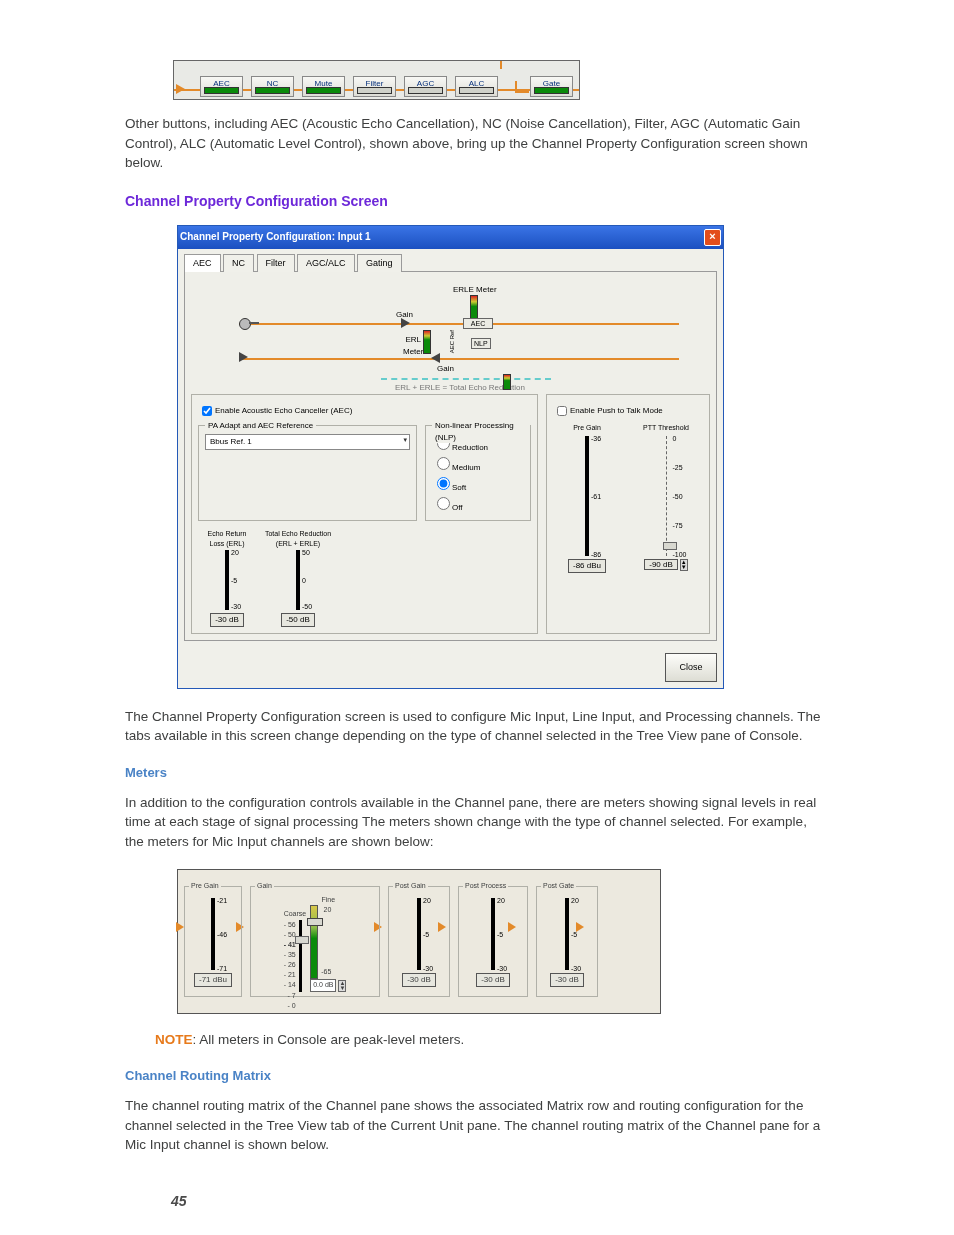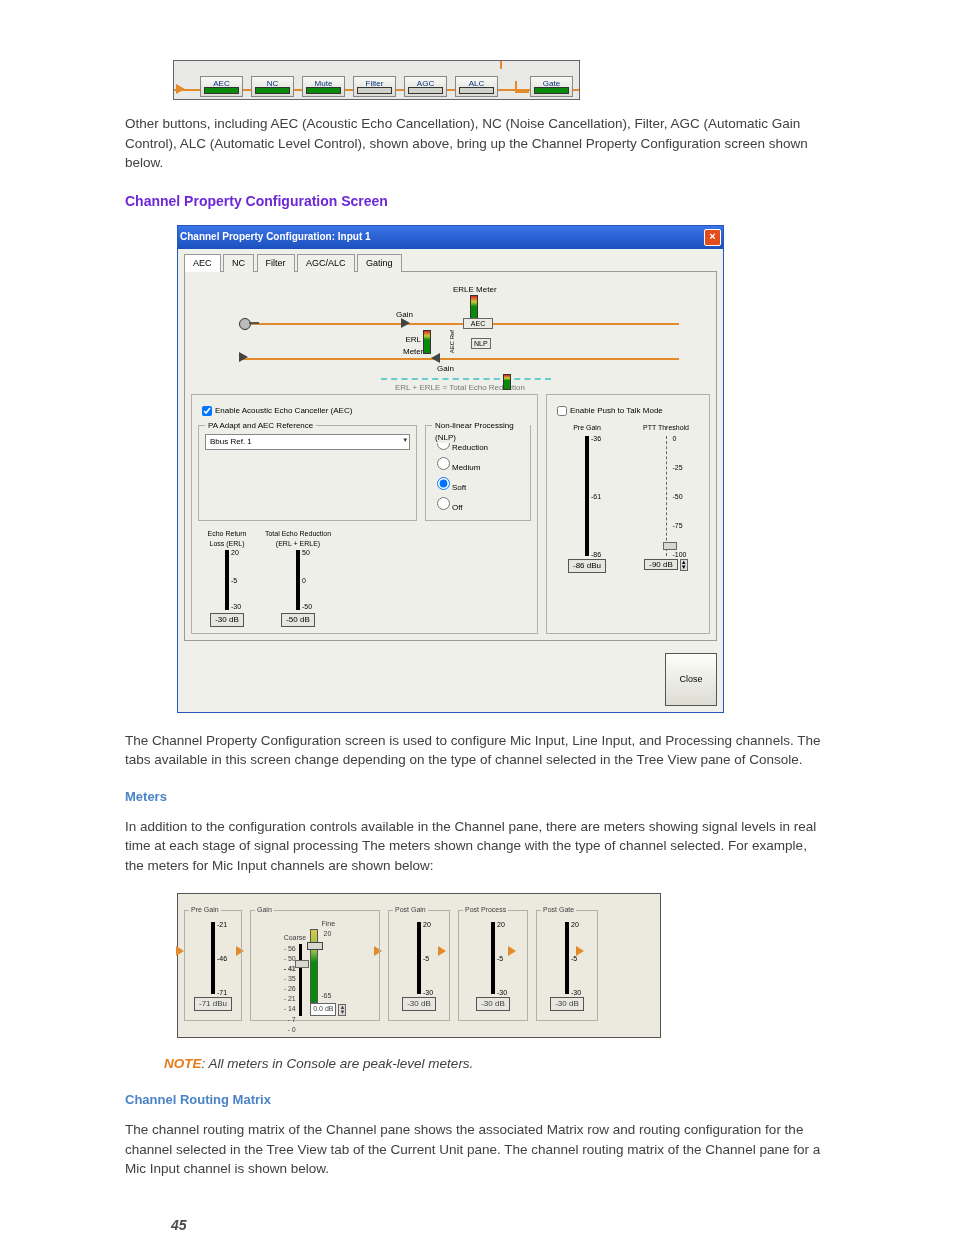--- a/index.html
+++ b/index.html
@@ -23,21 +23,21 @@
     font-size: 14px;
     font-weight: bold;
     margin: 10px 0 14px 0;
   }
   h4.blue {
     color: #4a83c6;
     font-size: 13px;
     font-weight: bold;
     margin: 14px 0 10px 0;
   }
-  .note { margin-left: 39px; font-style: italic; }
+  .note { margin-left: 30px; }
   .note b { color: #e77a1b; font-weight: bold; }
   .pagenum {
     font-weight: bold;
     font-style: italic;
     color: #4b4b4b;
     margin-top: 36px;
     margin-left: 46px;
     font-size: 14px;
   }
 
@@ -217,21 +217,21 @@
     position:absolute; left:-4px; width:12px; height:6px;
     background:#d8d8d0; border:1px solid #666;
   }
 
   .close-btn {
     width:50px;
     border:1px solid #555;
     background:linear-gradient(#fdfdfa,#ddddd4);
     font-size:9px;
     text-align:center;
-    padding:19px 0;
+    padding:7px 0;
     float:right;
     margin:6px;
   }
   .clearfix::after { content:""; display:block; clear:both; }
 
   
   .meters-row {
     border:1px solid #555;
     width:470px;
     margin: 0 0 16px 52px;

